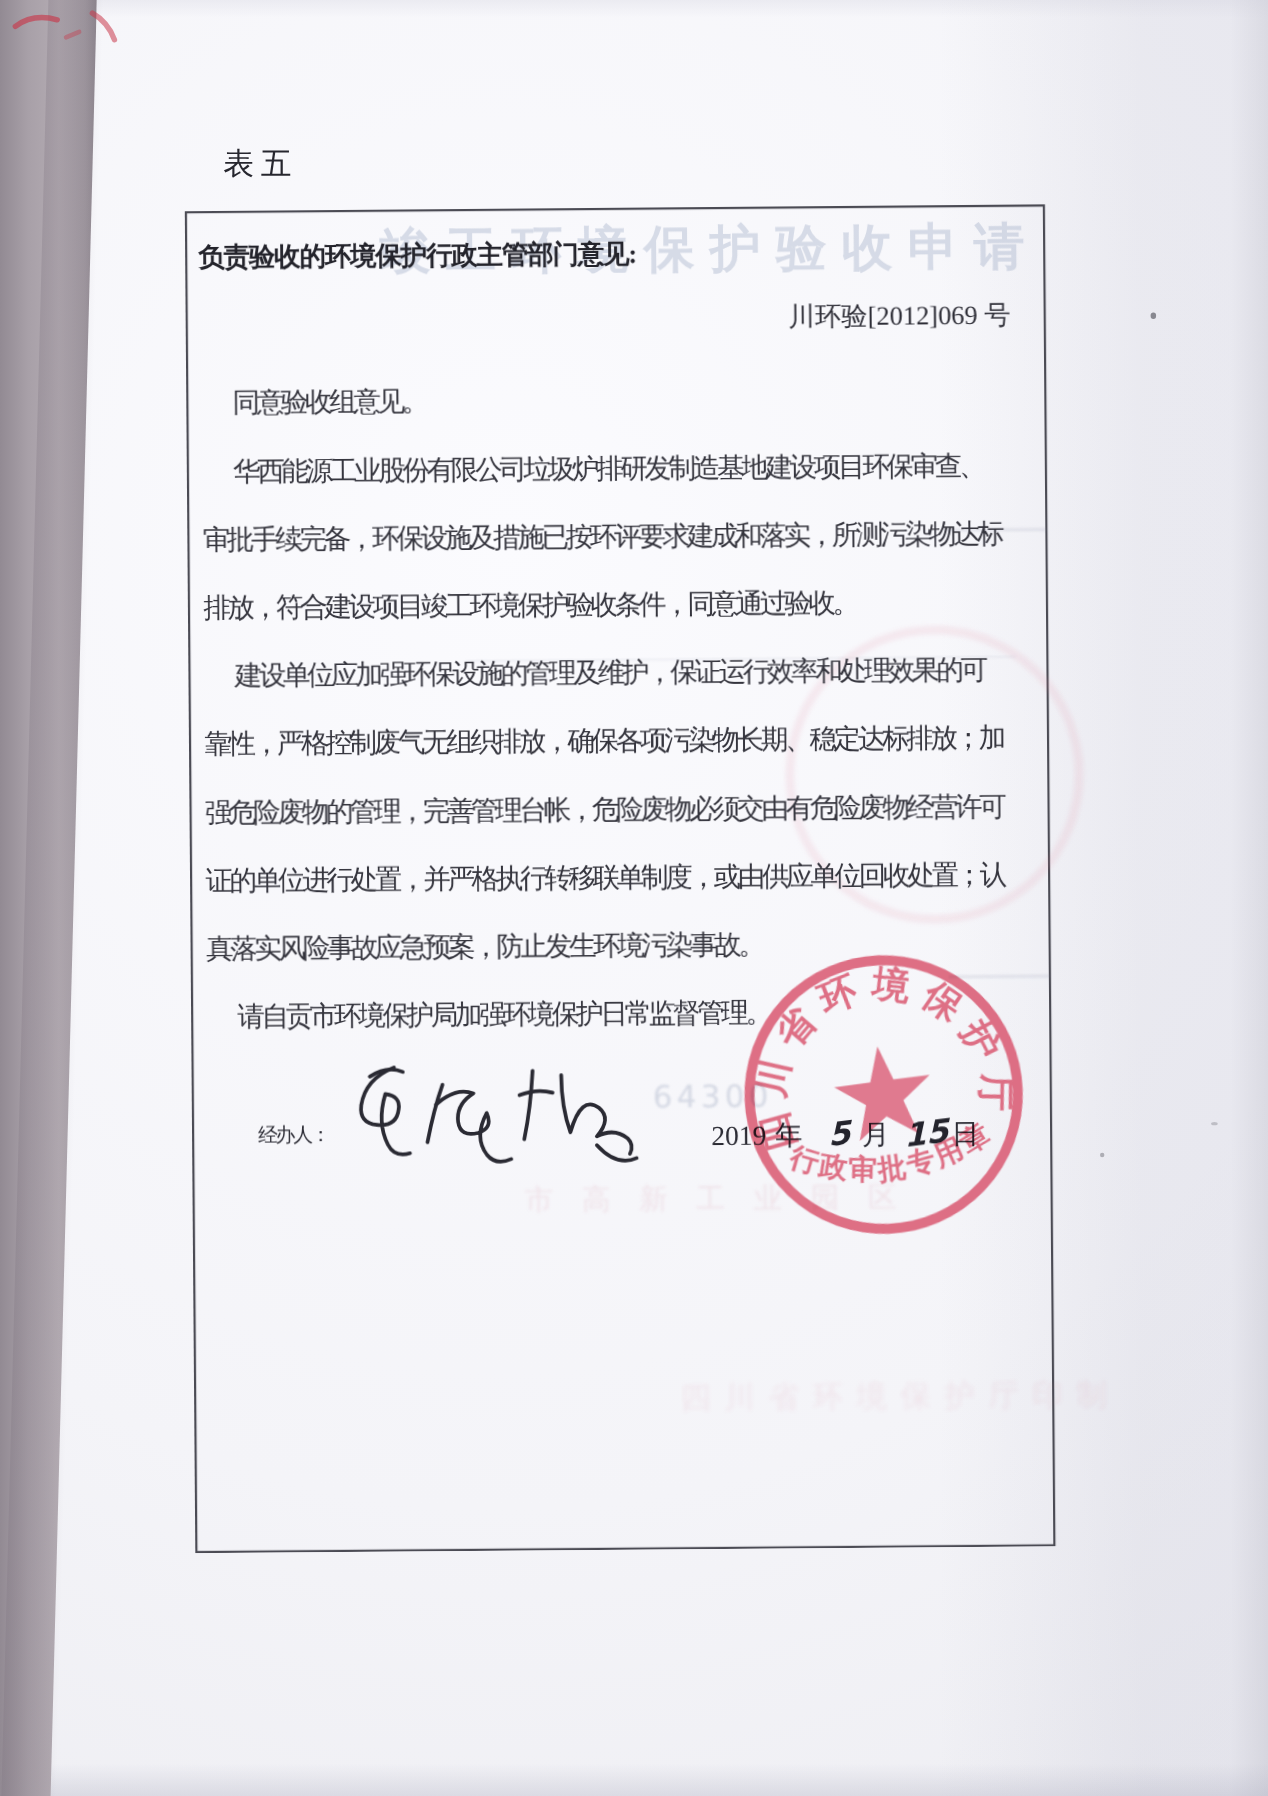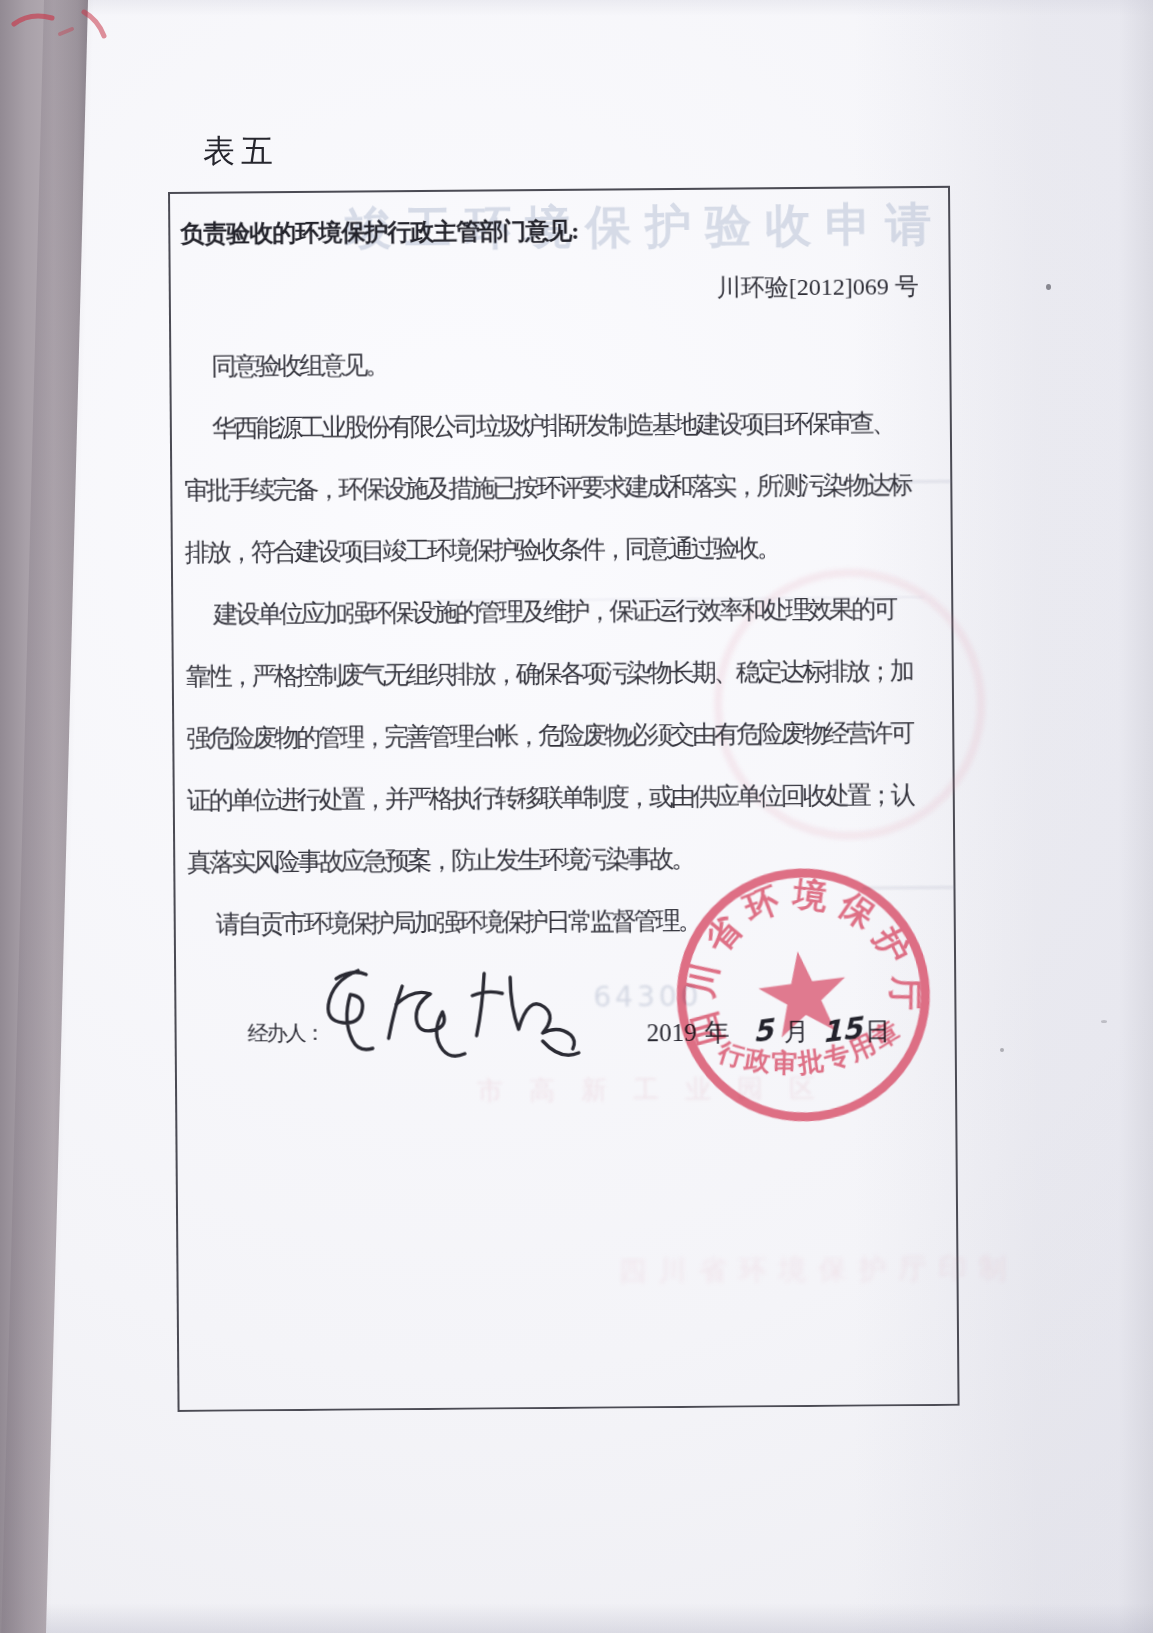--- a/index.html
+++ b/index.html
@@ -13,29 +13,29 @@
       radial-gradient(120% 90% at 40% 30%, #fbfbfe 0%, #f4f4f8 60%, #ececf1 100%);
   }
   .abs{position:absolute;}
   
   .strip{left:0;top:0;width:92px;height:100%;
     background:linear-gradient(90deg,#928a93 0,#a8a0a8 28%,#b3abb2 58%,#9e969e 84%,#857d86 100%);
     clip-path:polygon(0 0,88px 0,46px 100%,0 100%);}
   .paper-edge{left:44px;top:0;width:64px;height:100%;
     background:linear-gradient(90deg, rgba(126,116,128,.30), rgba(126,116,128,0) 78%);
     transform:skewX(-1.5deg);transform-origin:top left;}
-  .form-label{left:203px;top:130px;font-size:32px;letter-spacing:6px;color:#26262e;}
+  .form-label{left:203px;top:130px;font-size:28px;letter-spacing:6px;color:#26262e;}
   
   .doc-box{left:168px;top:192px;width:778px;height:1216px;border:2px solid #4b4b54;
     transform:rotate(-0.45deg);transform-origin:left top;}
   .section-title{left:10px;top:24px;font-size:24px;font-weight:bold;letter-spacing:-1px;color:#23232b;z-index:2;}
   .doc-number{right:30px;top:82px;font-size:24px;letter-spacing:0;color:#2e2e37;z-index:2;}
   .bline{left:12px;width:756px;font-size:25px;letter-spacing:-3px;color:#34343d;white-space:nowrap;z-index:2;}
   .bline.ind{padding-left:28px;}
-  .handler{left:71px;top:826px;font-size:21px;letter-spacing:-2px;color:#2e2e37;z-index:3;font-family:Liberation Mono, monospace;}
+  .handler{left:58px;top:826px;font-size:18px;letter-spacing:-2px;color:#2e2e37;z-index:3;font-family:Liberation Mono, monospace;}
   .signature{left:130px;top:758px;z-index:3;}
   .date-line{left:470px;top:824px;font-size:25px;color:#2a2a33;z-index:3;white-space:nowrap;}
   .date-line .u{margin-left:8px;}
   .hand{font-family:"DejaVu Sans",sans-serif;font-style:italic;font-weight:600;font-size:29px;
     display:inline-block;transform:rotate(-7deg) skewX(-9deg);color:#23232c;}
   .hand.m{margin-left:26px;} .hand.d{margin-left:16px;}
   
   .seal{left:477px;top:656px;width:300px;height:300px;z-index:4;
     transform:rotate(-7deg);opacity:.82;mix-blend-mode:multiply;}
   

